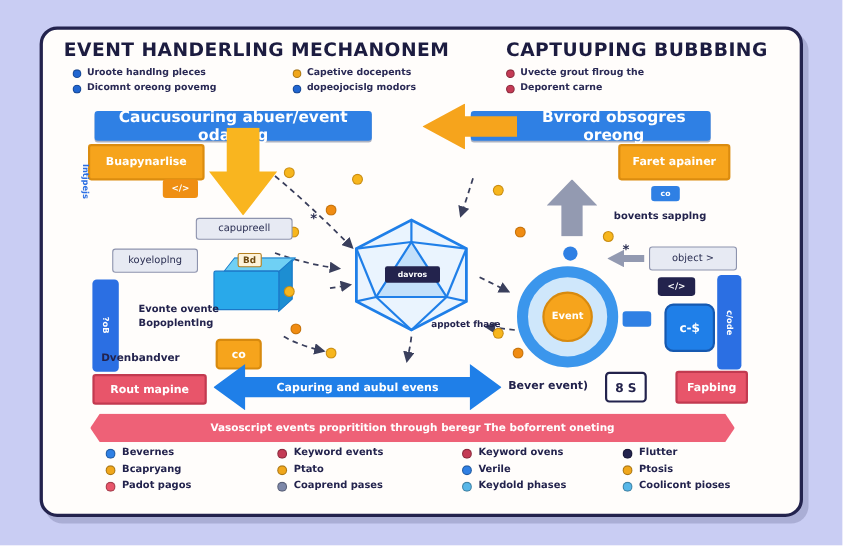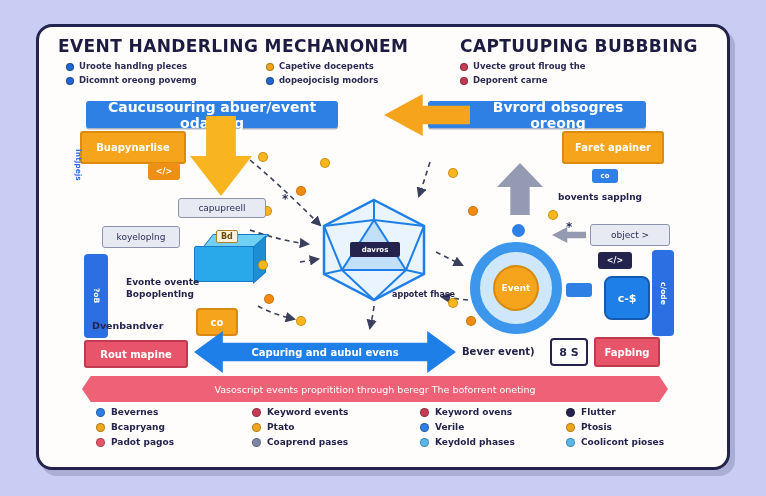--- a/index.html
+++ b/index.html
@@ -151,25 +151,25 @@
   </div>
   <div class="abs flexc" style="left:196px;top:308px;width:42px;height:28px;background:#f6a41c;border:2px solid #d88a0e;border-radius:4px;color:#fff;font-size:10px;font-weight:700;z-index:4">co</div>
   <div class="abs darktext" style="left:92px;top:320px;font-size:9.5px;z-index:4">Dvenbandver</div>
 
   <div class="abs redbox flexc" style="left:84px;top:340px;width:104px;height:28px;z-index:4">Rout mapine</div>
   <div class="abs flexc" style="left:194px;top:331px;width:262px;height:42px;background:#1f7fe8;z-index:4;
        clip-path:polygon(0 50%, 11% 0, 11% 28%, 89% 28%, 89% 0, 100% 50%, 89% 100%, 89% 72%, 11% 72%, 11% 100%);
        color:#fff;font-size:10px;font-weight:700;padding:0 36px">Capuring and aubul evens</div>
   <div class="abs darktext" style="left:462px;top:346px;font-size:10px;z-index:4">Bever event)</div>
   <div class="abs flexc" style="left:550px;top:338px;width:38px;height:28px;background:#fff;border:2.5px solid #23234d;border-radius:4px;color:#23234d;font-size:11px;font-weight:700;z-index:4">8 S</div>
-  <div class="abs redbox flexc" style="left:594px;top:337px;width:66px;height:30px;z-index:4">Fapbing</div>
+  <div class="abs redbox flexc" style="left:614px;top:337px;width:66px;height:30px;z-index:4">Fapbing</div>
 
   <div class="abs flexc" style="left:82px;top:376px;width:586px;height:26px;background:#ee6177;z-index:4;
        clip-path:polygon(1.5% 0, 98.5% 0, 100% 50%, 98.5% 100%, 1.5% 100%, 0 50%);
-       color:#fff;font-size:9.5px;font-weight:400">Vasoscript events propritition through beregr The boforrent oneting</div>
+       color:#fff;font-size:9.5px;font-weight:700">Vasoscript events propritition through beregr The boforrent oneting</div>
 
   <div class="ddot" style="left:258px;top:152px;background:#f7b61d"></div>
   <div class="ddot" style="left:320px;top:158px;background:#f7b61d"></div>
   <div class="ddot" style="left:296px;top:186px;background:#f08c12"></div>
   <div class="ddot" style="left:262px;top:206px;background:#f7b61d"></div>
   <div class="ddot" style="left:448px;top:168px;background:#f7b61d"></div>
   <div class="ddot" style="left:468px;top:206px;background:#f08c12"></div>
   <div class="ddot" style="left:548px;top:210px;background:#f7b61d"></div>
   <div class="ddot" style="left:258px;top:260px;background:#f7b61d"></div>
   <div class="ddot" style="left:264px;top:294px;background:#f08c12"></div>

